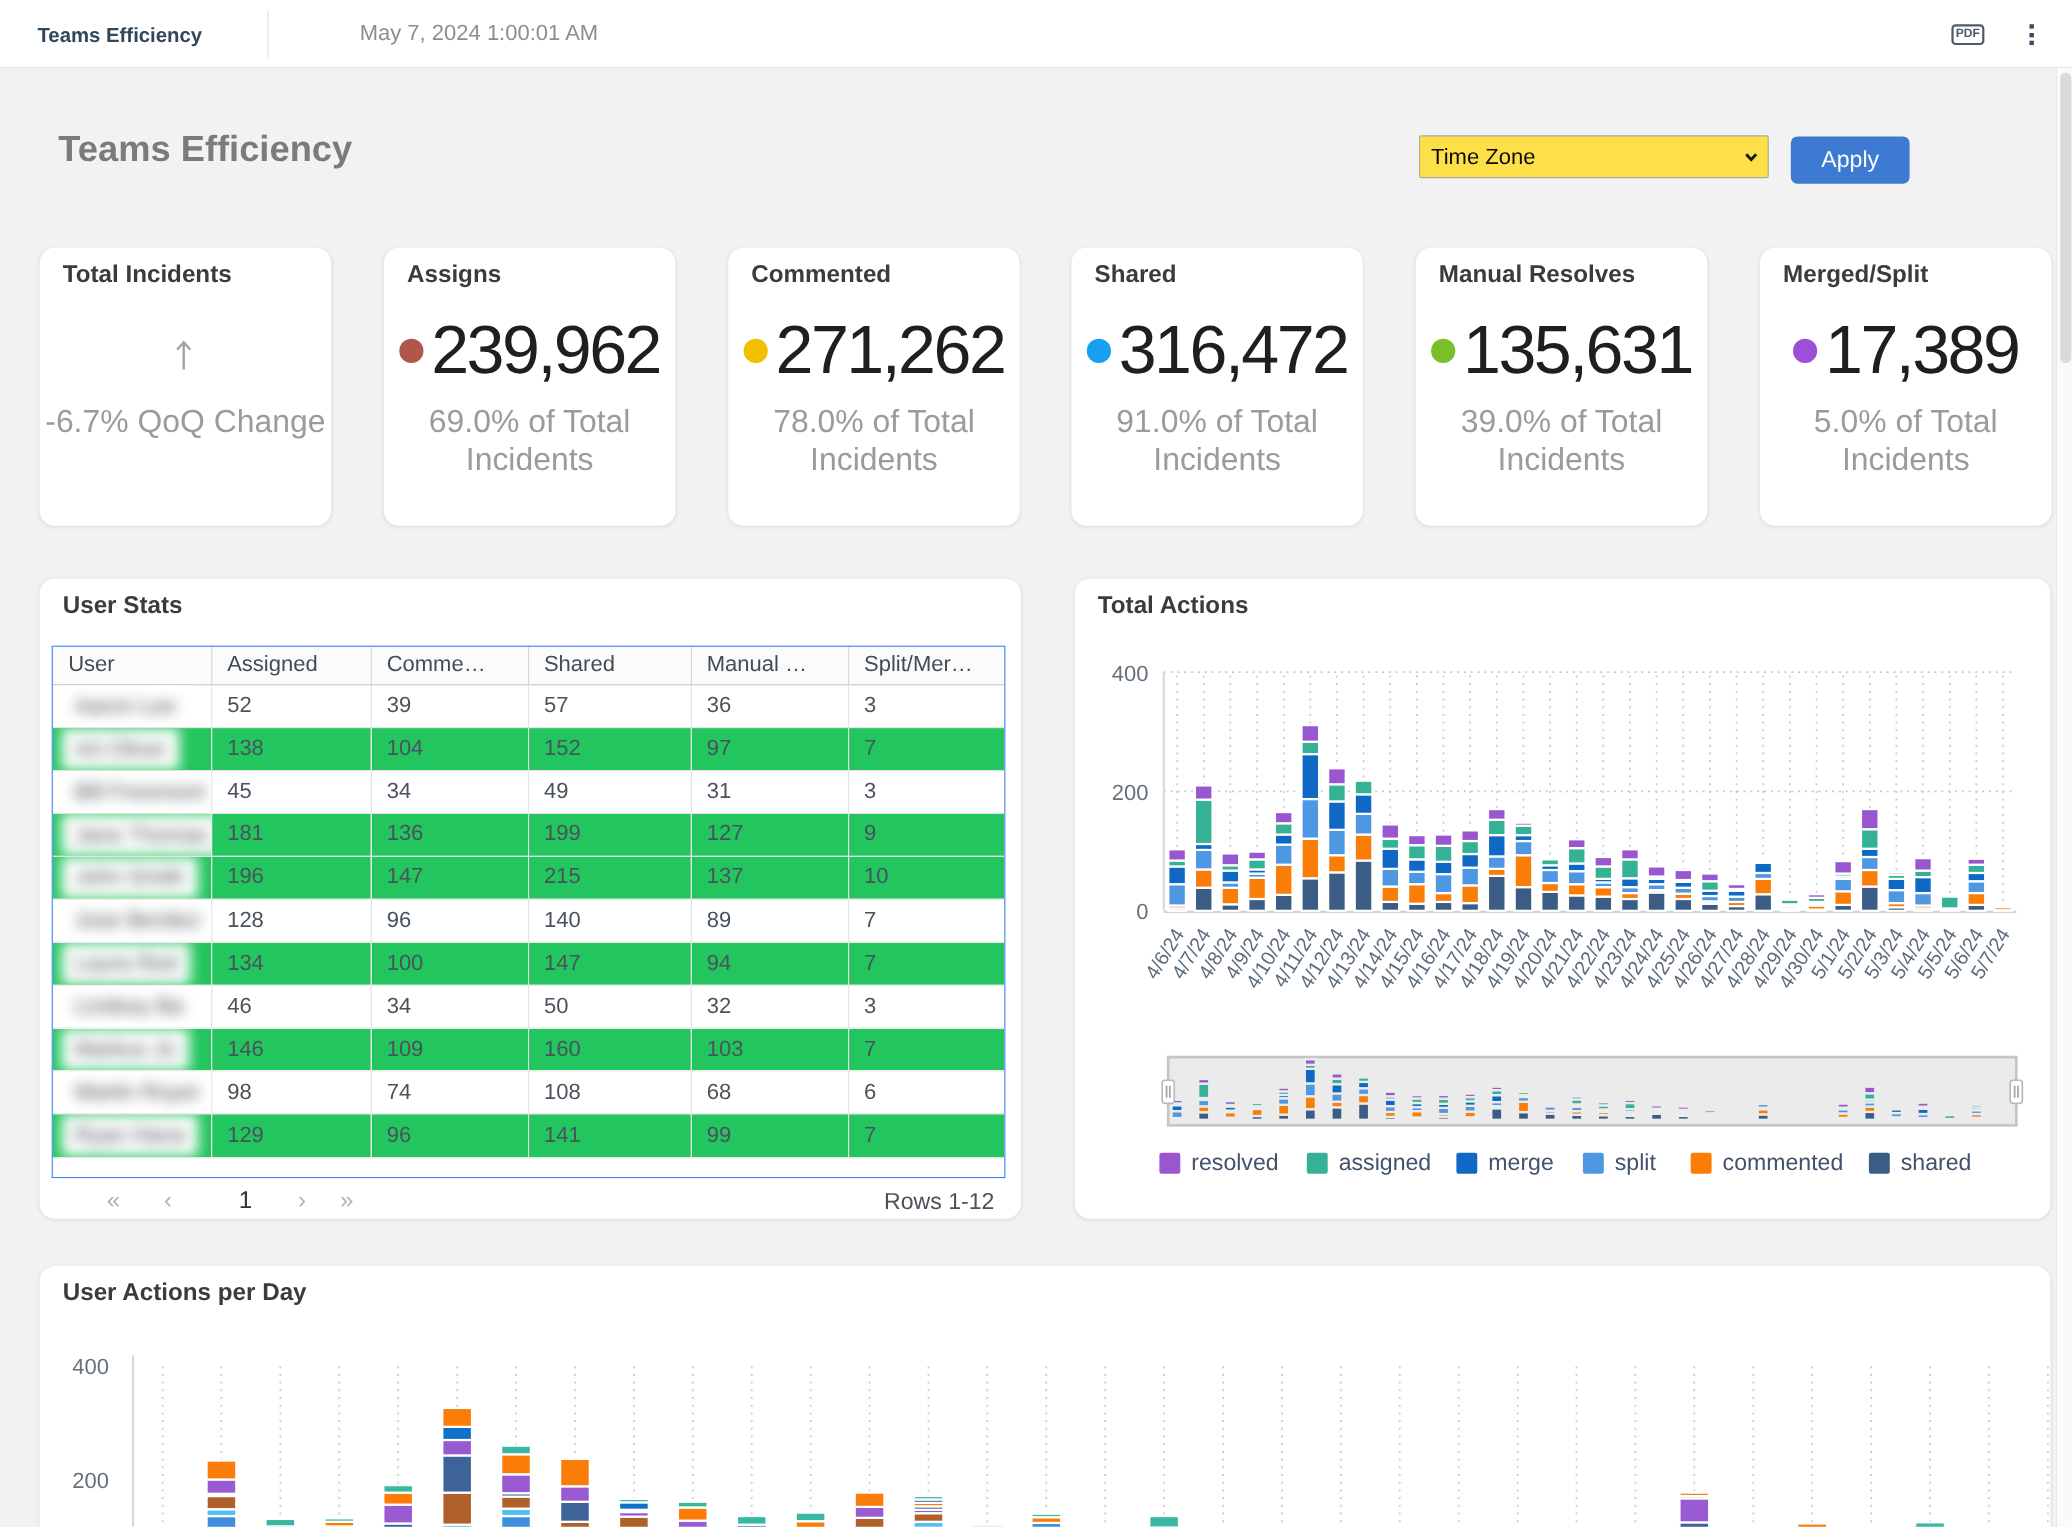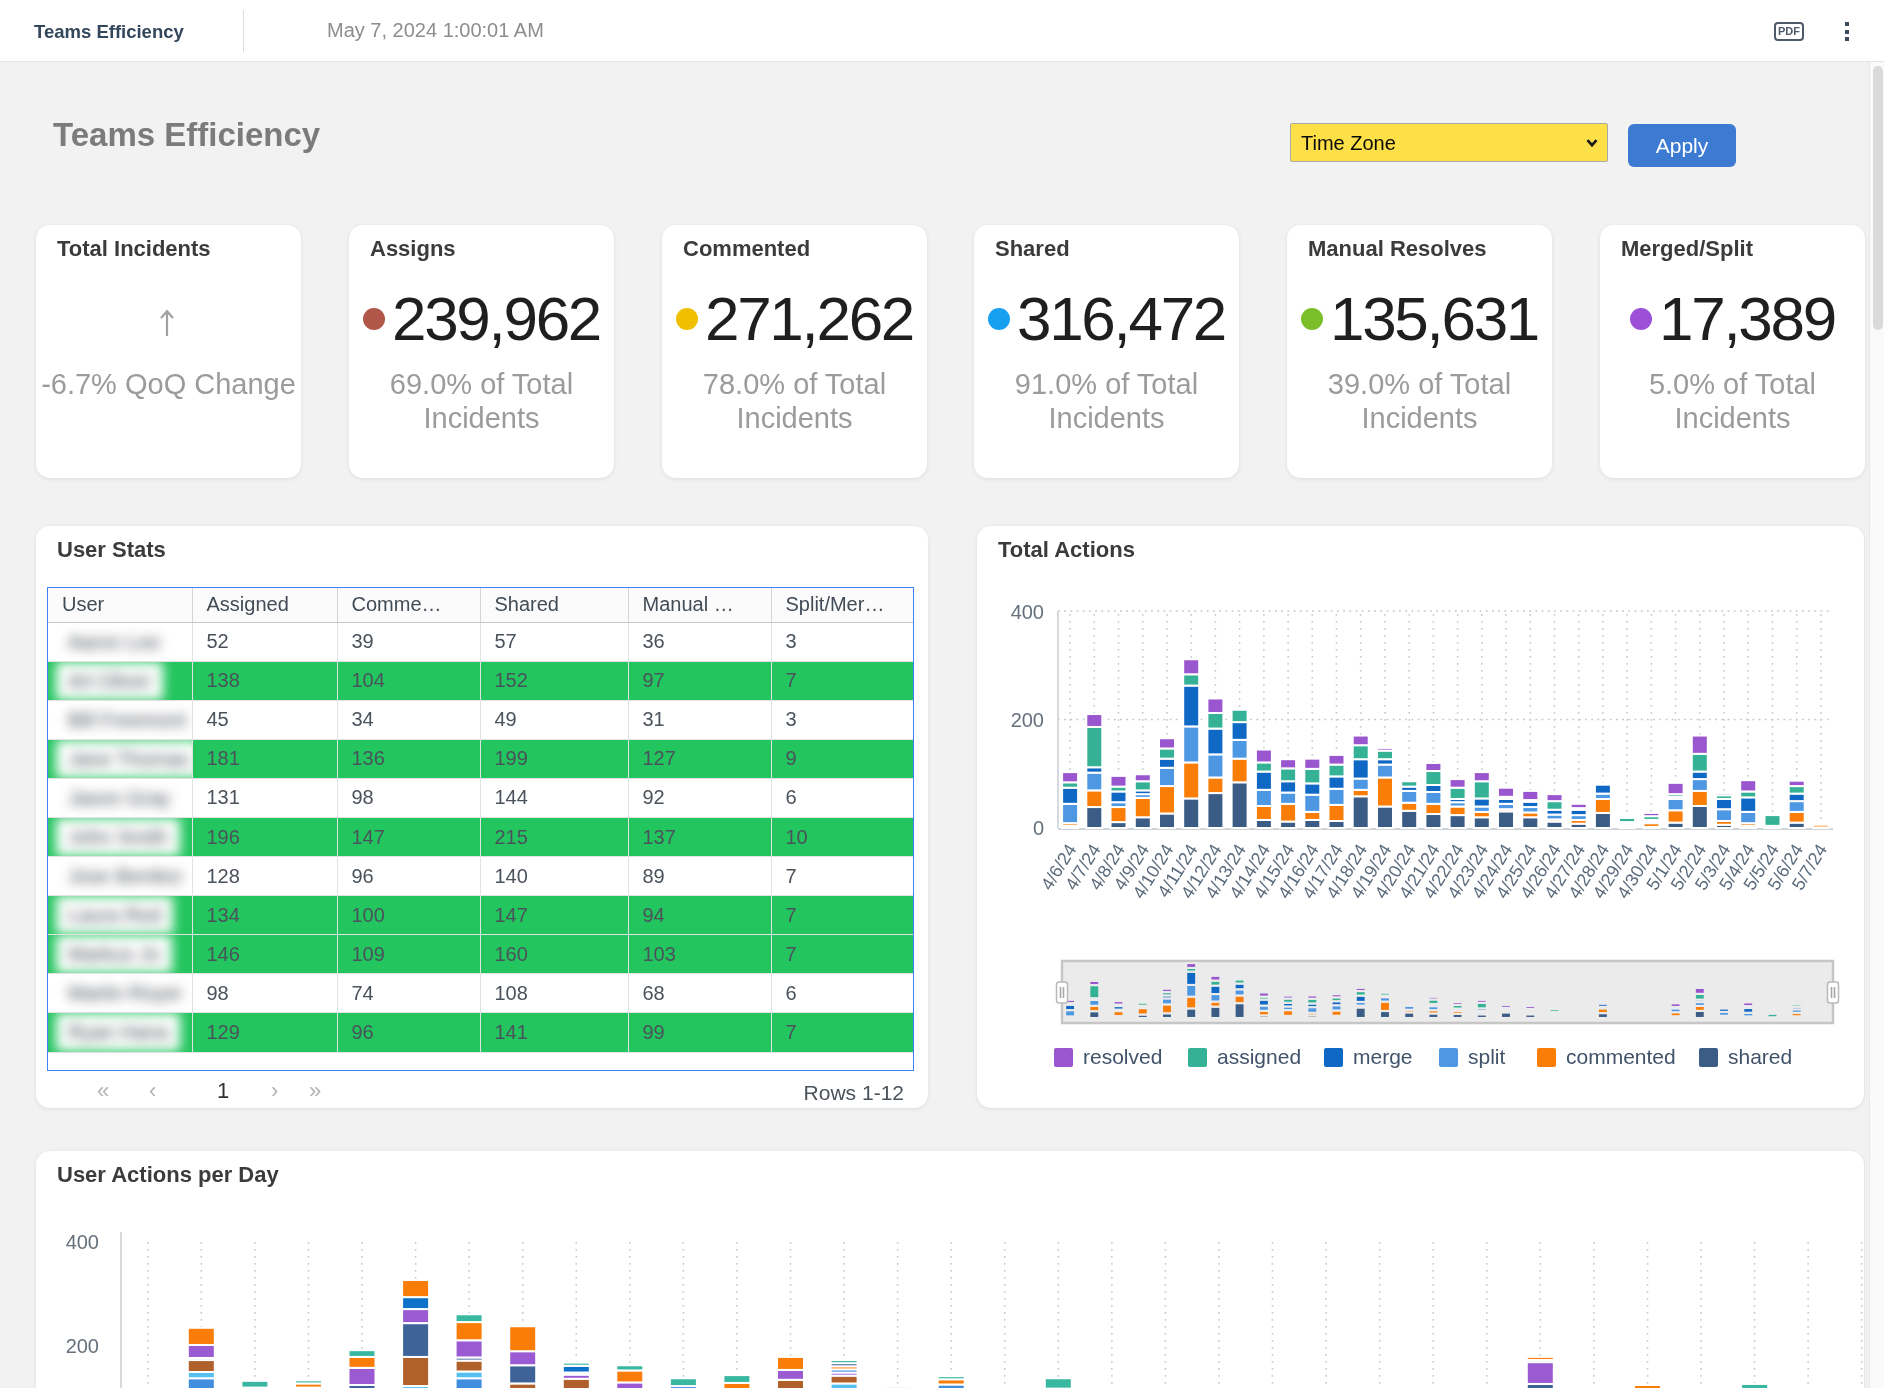--- a/index.html
+++ b/index.html
@@ -159,28 +159,20 @@
             <td>3</td>
           </tr>
           <tr class="alt">
             <td class="nm"><span class="blur">Jane Thomas</span></td>
             <td>181</td>
             <td>136</td>
             <td>199</td>
             <td>127</td>
             <td>9</td>
           </tr>
-          <tr>
-            <td class="nm"><span class="blur">Jason Gray</span></td>
-            <td>131</td>
-            <td>98</td>
-            <td>144</td>
-            <td>92</td>
-            <td>6</td>
-          </tr>
           <tr class="alt">
             <td class="nm"><span class="blur">John Smith</span></td>
             <td>196</td>
             <td>147</td>
             <td>215</td>
             <td>137</td>
             <td>10</td>
           </tr>
           <tr>
             <td class="nm"><span class="blur">Jose Benitez</span></td>
@@ -190,20 +182,28 @@
             <td>89</td>
             <td>7</td>
           </tr>
           <tr class="alt">
             <td class="nm"><span class="blur">Laura Red</span></td>
             <td>134</td>
             <td>100</td>
             <td>147</td>
             <td>94</td>
             <td>7</td>
+          </tr>
+          <tr>
+            <td class="nm"><span class="blur">Lindsey Ba</span></td>
+            <td>46</td>
+            <td>34</td>
+            <td>50</td>
+            <td>32</td>
+            <td>3</td>
           </tr>
           <tr class="alt">
             <td class="nm"><span class="blur">Markus Jo</span></td>
             <td>146</td>
             <td>109</td>
             <td>160</td>
             <td>103</td>
             <td>7</td>
           </tr>
           <tr>

